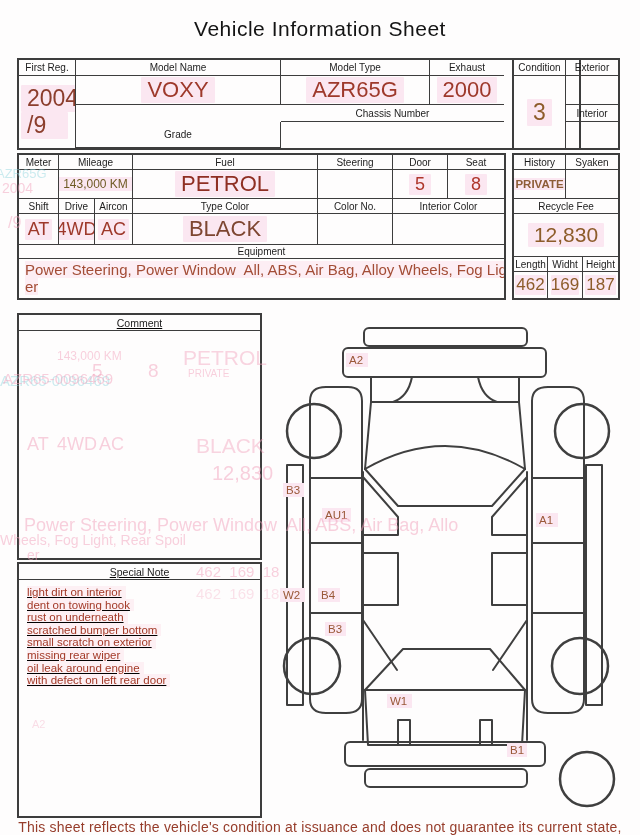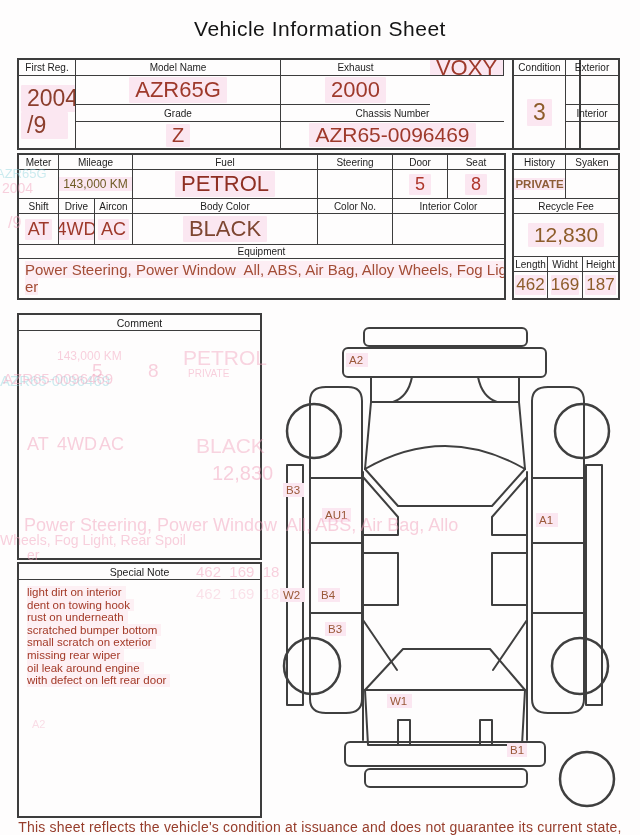--- a/index.html
+++ b/index.html
@@ -27,21 +27,21 @@
   .v-olive{color:#6f5a24;}
   .v-choco{color:#7e4631;}
   .v-hist{color:#8d5c36;font-weight:bold;}
   .fs23{font-size:23px;} .fs22{font-size:22px;} .fs21{font-size:21px;}
   .fs20{font-size:20px;} .fs18{font-size:18px;} .fs17{font-size:17px;}
   .fs12{font-size:12px;} .fs11{font-size:11.5px;}
   .firstreg{display:flex;flex-direction:column;align-items:flex-start;justify-content:center;padding-left:2px;}
   .equipbody{align-items:flex-start;justify-content:flex-start;padding:2px 6px;flex-direction:column;}
   .equip-line{font-size:15px;color:#a34d36;white-space:pre;background:#fdeef4;}
   
-  .panelbox{position:absolute;border:2px solid #3d3d3d;box-sizing:border-box;}
+  .panelbox{position:absolute;border:2px solid #3d3d3d;box-sizing:border-box;text-decoration:underline;}
   .panelbox .head{
     height:15px;border-bottom:1.3px solid #3d3d3d;display:flex;
     align-items:center;justify-content:center;font-size:10.5px;color:#1c1c1c;
   }
   .notes{padding:6px 16px 0 8px;}
   .note-line{font-size:11.5px;line-height:12.6px;color:#a33a28;background:#fdf0f4;width:max-content;padding-right:4px;}
   
   .diagram{position:absolute;left:270px;top:315px;}
   .dstroke{stroke:#3f3f3f;stroke-width:2;fill:none;stroke-linejoin:round;stroke-linecap:round;}
   .wheel{stroke:#3f3f3f;stroke-width:2.5;fill:none;}
@@ -58,38 +58,39 @@
 </head>
 <body>
 
 <div class="sheet">
 
   <div class="title">Vehicle Information Sheet</div>
 
   <div class="blk grid" style="left:17px;top:58px;width:564px;height:92px;grid-template-columns:57px 205px 149px 74px;grid-template-rows:16px 29px 17px 26px;">
     <div class="cell hdr br bb">First Reg.</div>
     <div class="cell hdr br bb">Model Name</div>
+    <div class="cell hdr br bb">Model Type</div>
     <div class="cell hdr bb">Exhaust</div>
 
     <div class="cell br firstreg" style="grid-row:2/5;">
       <span class="hl v-rust fs23">2004</span>
       <span class="hl v-rust fs23" style="padding-right:22px;">/9</span>
     </div>
     <div class="cell br bb">
         <span class="hl v-red fs22">VOXY</span>
       </div>
     <div class="cell br bb">
         <span class="hl v-red fs22">AZR65G</span>
       </div>
     <div class="cell bb">
         <span class="hl v-red fs22">2000</span>
       </div>
 
+    <div class="cell hdr bb" style="grid-column:3/5;">Chassis Number</div>
     <div class="cell hdr br bb" style="grid-column:2;">Grade</div>
-    <div class="cell hdr bb" style="grid-column:3/5;">Chassis Number</div>
 
     <div class="cell br" style="grid-column:2;">
         <span class="hl v-red fs20">Z</span>
       </div>
     <div class="cell" style="grid-column:3/5;">
         <span class="hl v-red fs21">AZR65-0096469</span>
       </div>
   </div>
 
   <div class="blk grid" style="left:512px;top:58px;width:108px;height:92px;grid-template-columns:52px 52px;grid-template-rows:16px 29px 17px 26px;">
@@ -123,21 +124,21 @@
           <span class="hl v-bright fs18">5</span>
         </div>
       <div class="cell bb">
           <span class="hl v-bright fs18">8</span>
         </div>
     </div>
     <div class="grid" style="grid-template-columns:40px 36px 38px 185px 75px 111px;grid-template-rows:15px 31px;">
       <div class="cell hdr br bb">Shift</div>
       <div class="cell hdr br bb">Drive</div>
       <div class="cell hdr br bb">Aircon</div>
-      <div class="cell hdr br bb">Body Color</div>
+      <div class="cell hdr br bb">Type Color</div>
       <div class="cell hdr br bb">Color No.</div>
       <div class="cell hdr bb">Interior Color</div>
       <div class="cell br bb">
           <span class="hl v-red fs18" style="padding:0 3px;">AT</span>
         </div>
       <div class="cell br bb">
           <span class="hl v-red fs18" style="padding:0 2px;">4WD</span>
         </div>
       <div class="cell br bb">
           <span class="hl v-red fs18" style="padding:0 3px;">AC</span>

